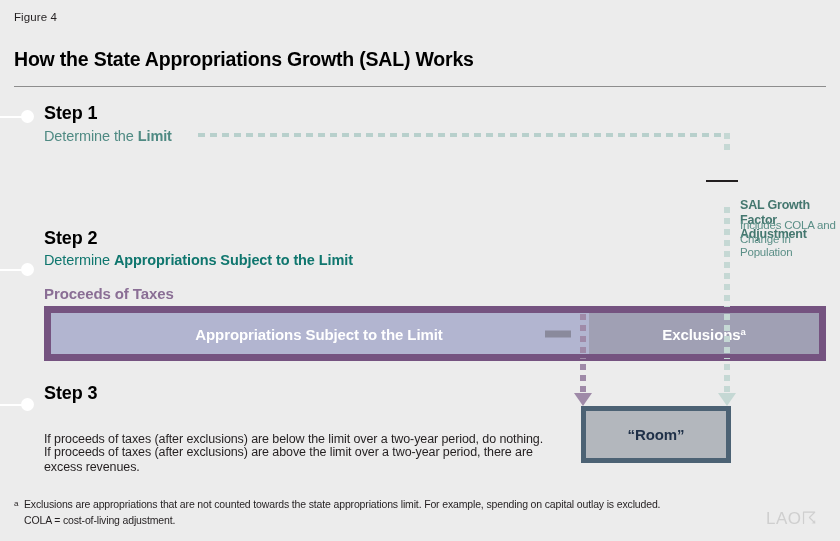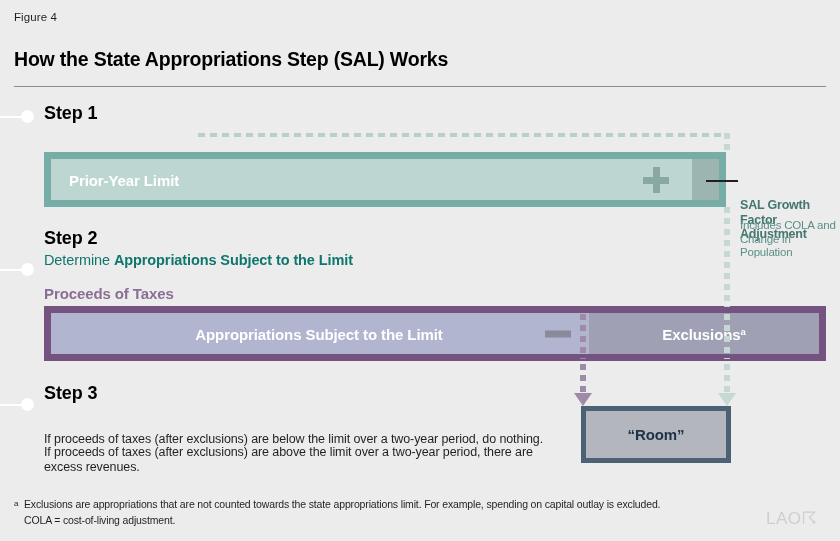--- a/index.html
+++ b/index.html
@@ -314,38 +314,34 @@
     letter-spacing: .5px;
     color: #cfcfcf;
   }
 </style>
 </head>
 <body>
 
 <div id="figure">
 
   <div class="fig-label">Figure 4</div>
-  <div class="fig-title">How the State Appropriations Step (SAL) Works</div>
+  <div class="fig-title">How the State Appropriations Growth (SAL) Works</div>
   <div class="header-rule"></div>
 
   <div class="step-marker" style="top:110px">
     <div class="line"></div>
     <div class="dot"></div>
   </div>
   <div class="step-title" style="left:44px; top:103px">Step 1</div>
+  <div class="step-sub sub-teal" style="left:44px; top:128px">
+    <span>Determine the </span><b>Limit</b>
+  </div>
 
   <div class="teal-dash-h"></div>
 
-  <div class="teal-box">
-    <div class="teal-box-inner">
-      <div class="prior-year-label">Prior-Year Limit</div>
-      <div class="plus-sign"></div>
-      <div class="teal-box-grayseg"></div>
-    </div>
-  </div>
 
   <div class="callout-leader"></div>
   <div class="callout-title">SAL Growth Factor Adjustment</div>
   <div class="callout-note">Includes COLA and Change in Population</div>
 
   <div class="step-marker" style="top:263px">
     <div class="line"></div>
     <div class="dot"></div>
   </div>
   <div class="step-title" style="left:44px; top:228px">Step 2</div>

